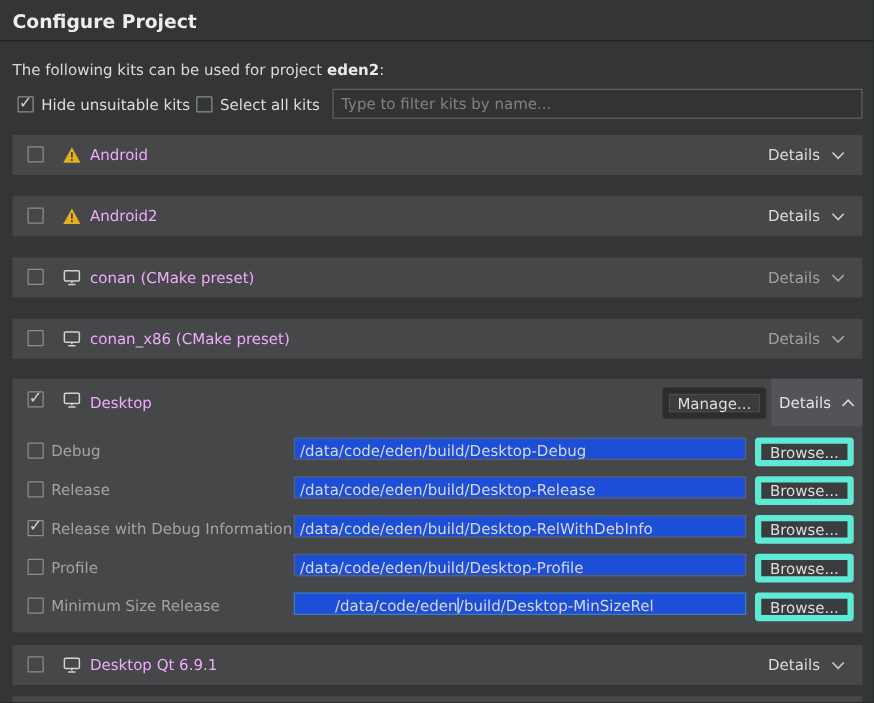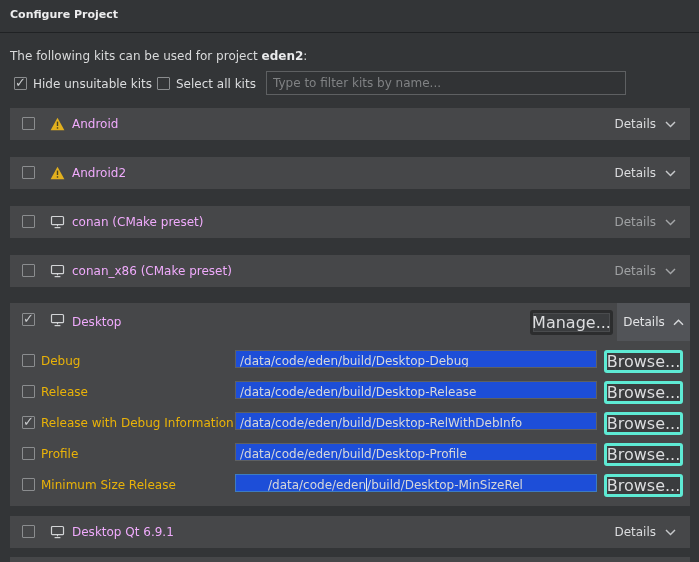--- a/index.html
+++ b/index.html
@@ -2,57 +2,57 @@
 <html><head>
 <meta charset="utf-8">
 <style>
   html,body{margin:0;padding:0;background:#1f2123;}
   #screen{
     position:relative;width:699px;height:562px;overflow:hidden;
     background:#333537;color:#d9dadb;
     font-family:"DejaVu Sans","Liberation Sans",sans-serif;font-size:12px;
   }
   
-  .title{position:absolute;left:10px;top:8px;font-size:11px;font-weight:bold;color:#ededee;}
+  .title{position:absolute;left:10px;top:8px;font-size:15px;font-weight:bold;color:#ededee;}
   .rule{position:absolute;left:0;top:32px;width:699px;height:1px;background:#202224;}
   .intro{position:absolute;left:10px;top:49px;color:#d9dadb;}
   .intro b{color:#e9eaeb;text-align:center;}
   
   .cb{position:absolute;width:13px;height:13px;border:1px solid #8b8d8f;border-radius:1px;
       background:transparent;box-sizing:border-box;}
   .cb.checked::after{content:"✓";position:absolute;left:0px;top:-3px;font-size:13px;color:#c9cbcd;}
   .cb-label{position:absolute;top:77px;line-height:14px;color:#dcdddf;}
-  .filter{position:absolute;left:266px;top:71px;width:360px;height:24px;box-sizing:border-box;
+  .filter{position:absolute;left:266px;top:71px;width:424px;height:24px;box-sizing:border-box;
       background:#313335;border:1px solid #5e6062;color:#fef9c3;font-size:12px;
       font-family:inherit;padding:0 6px;outline:none;}
   .filter::placeholder{color:#808284;}
   
   .kit-row{position:absolute;left:10px;width:680px;height:32px;background:#464749;}
   .kit-row .cb{left:12px;top:9px;}
   .kit-icon{position:absolute;left:40px;top:9px;width:16px;height:14px;}
   .kit-name{position:absolute;left:62px;top:0;line-height:32px;font-weight:normal;color:#f0abfc;}
   .details-btn{position:absolute;right:0;top:0;height:32px;padding:0 14px;display:flex;
       align-items:center;gap:9px;color:#dbdcde;cursor:default;}
   .details-btn.dim{color:#9fa1a3;}
   .details-btn svg{display:block;}
   
   #desktop-section{position:absolute;left:10px;top:303px;width:680px;height:203px;background:#464749;}
   #desktop-section .hdr-cb{left:12px;top:10px;}
   #desktop-section .kit-icon{top:10px;}
   #desktop-section .kit-name{line-height:38px;}
-  .btn{position:absolute;box-sizing:border-box;background:#3a3c3e;border:3px solid #5eead4;
-      border-radius:3px;color:#dcdddf;font-size:16px;font-family:inherit;
+  .btn{position:absolute;box-sizing:border-box;background:#3a3c3e;border:5px solid #5eead4;
+      border-radius:3px;color:#dcdddf;font-size:12px;font-family:inherit;
       display:flex;align-items:center;justify-content:center;cursor:default;}
   #manage-btn{left:520px;top:7px;width:83px;height:25px;border-color:#2c2d2e;
       box-shadow:inset 0 0 0 1px #4a4c4e;}
   #desktop-details-toggle{position:absolute;right:0;top:0;width:73px;height:38px;background:#525458;
       display:flex;align-items:center;justify-content:center;gap:8px;color:#e2e3e5;}
   .cfg-row{position:absolute;left:0;width:680px;height:22px;}
   .cfg-row .cb{left:12px;top:4px;}
-  .cfg-label{position:absolute;left:31px;top:0;line-height:22px;color:#eab308;}
+  .cfg-label{position:absolute;left:31px;top:0;line-height:22px;color:#a3a3a3;}
   .path-input{position:absolute;left:225px;top:0;width:362px;height:18px;box-sizing:border-box;
       background:#1d4ed8;border:1px solid #5e6062;color:#d6d7d9;line-height:20px;
       padding:0 4px;white-space:nowrap;overflow:hidden;}
   .path-input.focused{border-color:#3d7cc0;padding-left:32px;}
   .caret{display:inline-block;width:1px;height:13px;background:#e8e9ea;vertical-align:-2px;}
   .browse-btn{left:594px;top:0;width:79px;height:23px;}
   
   #kit-row-partial{position:absolute;left:10px;top:557px;width:680px;height:5px;background:#464749;}
 </style>
 </head>

